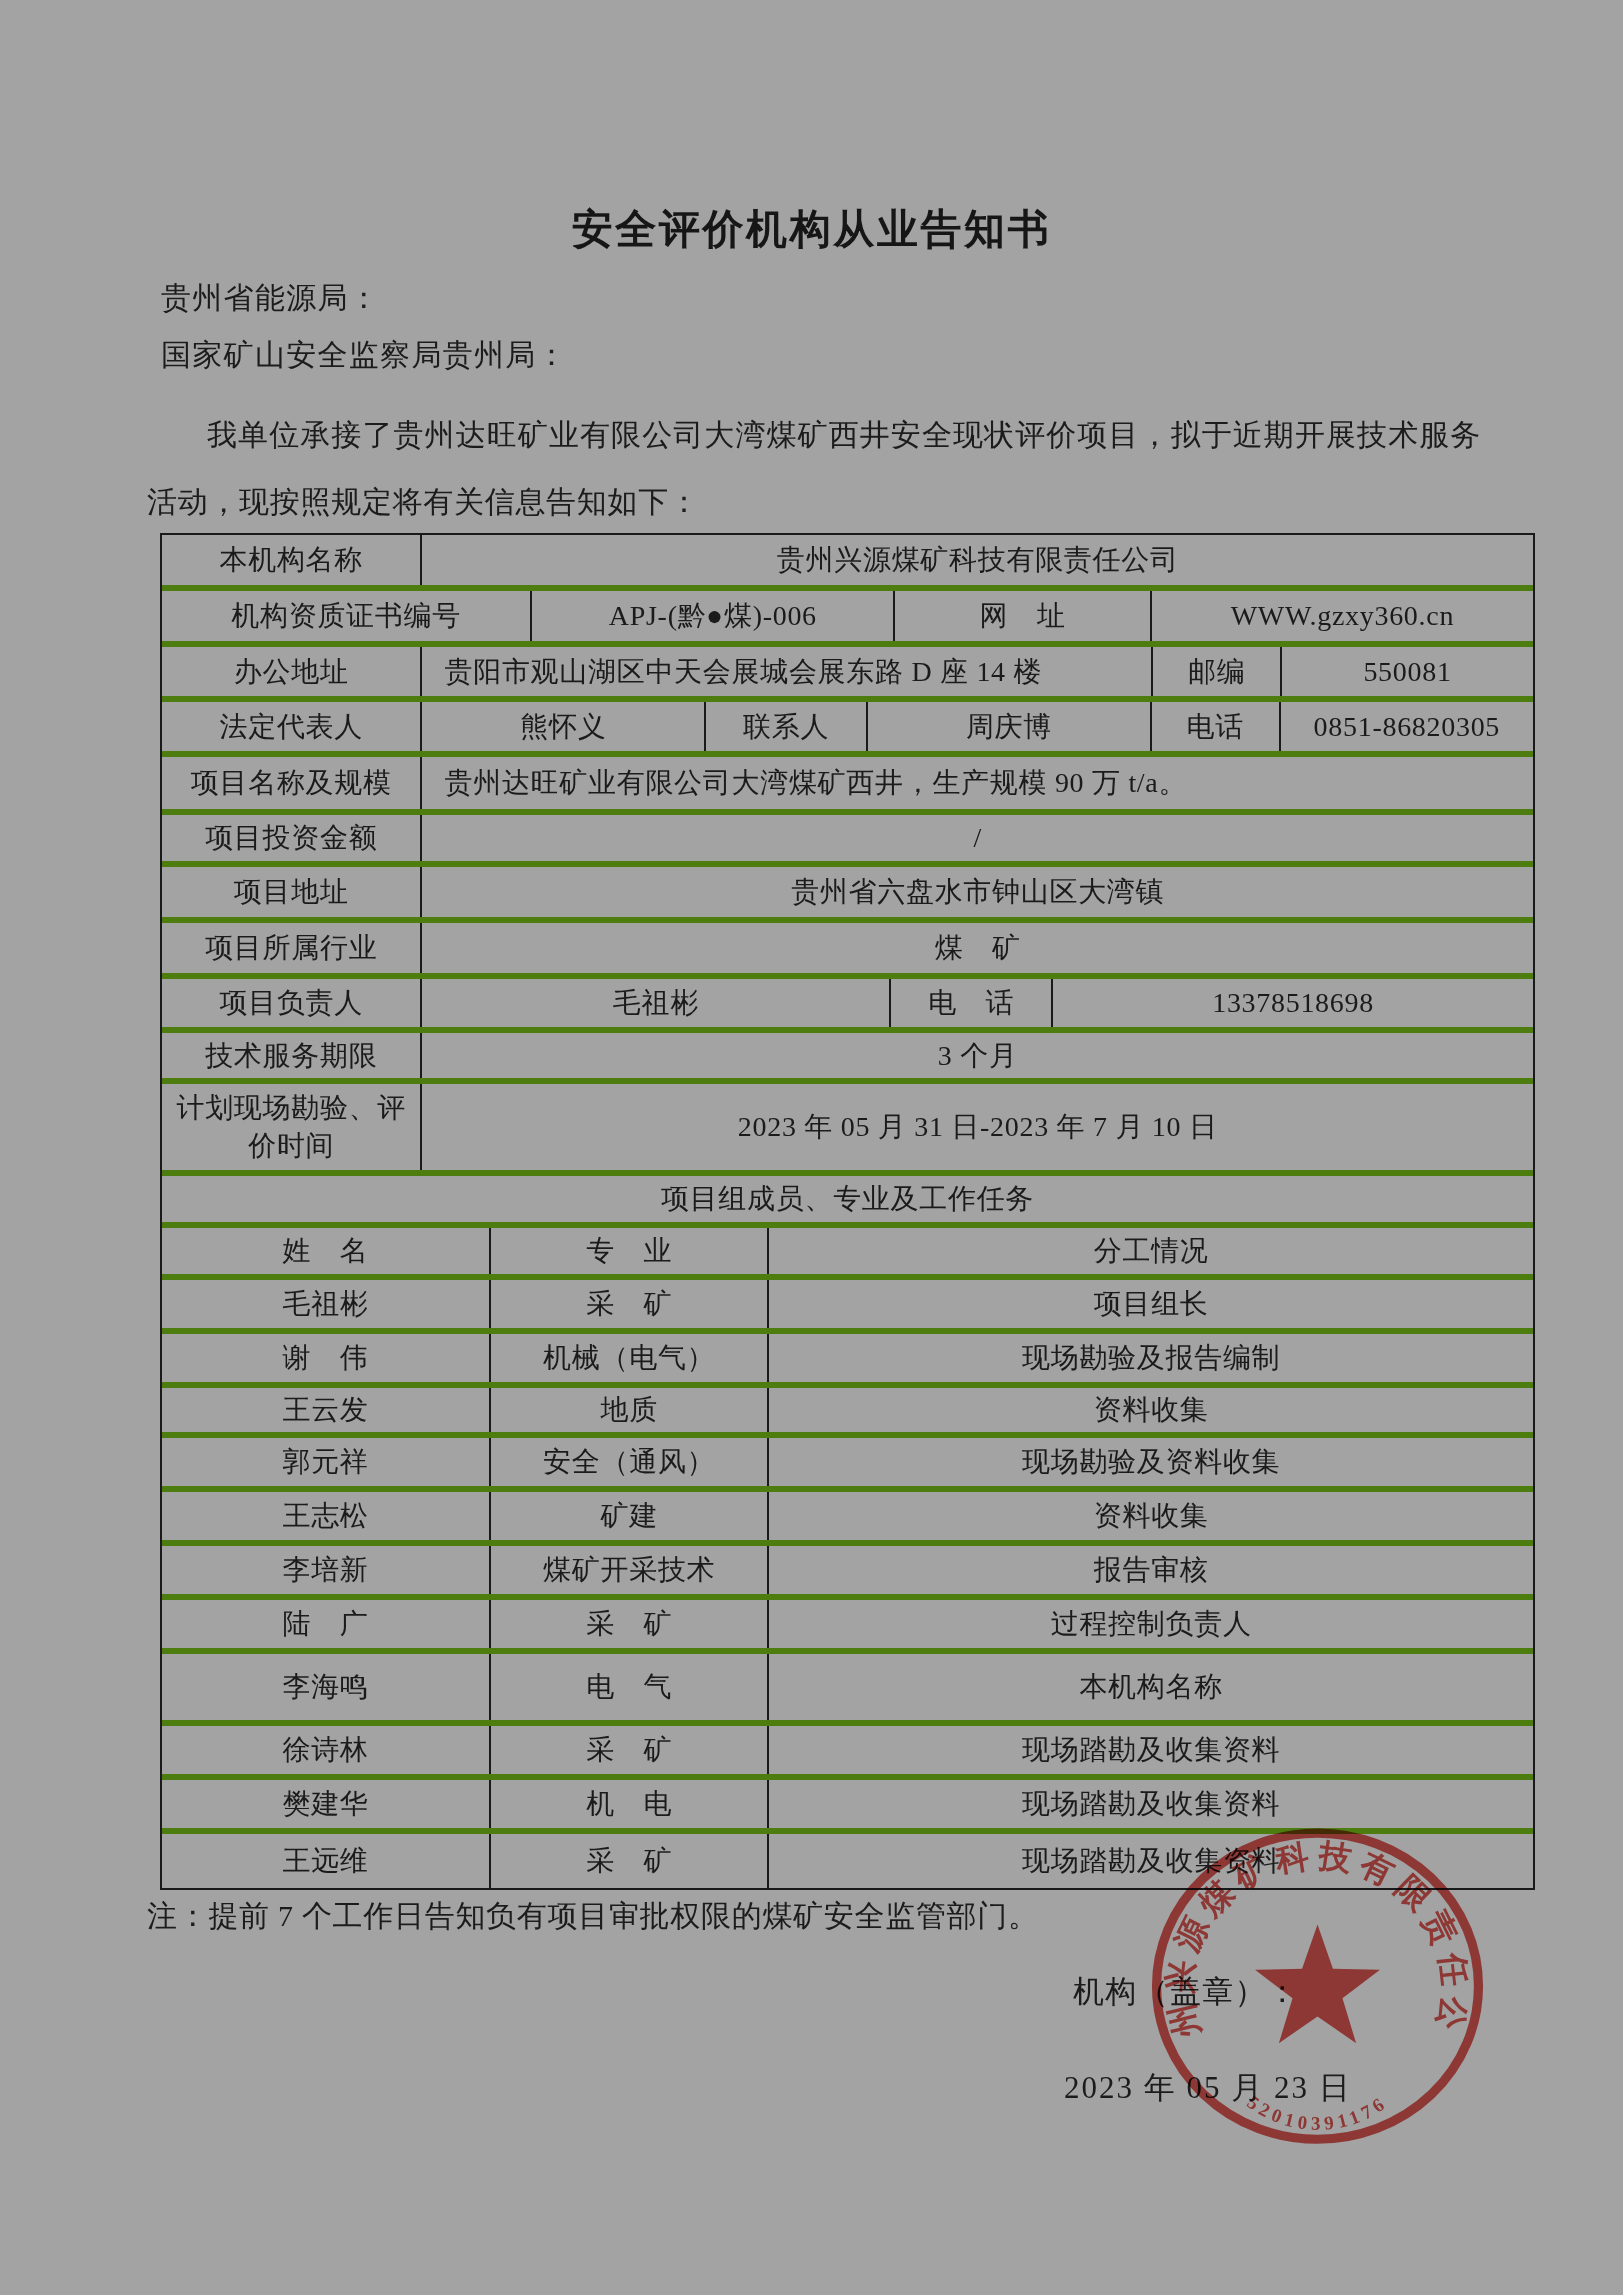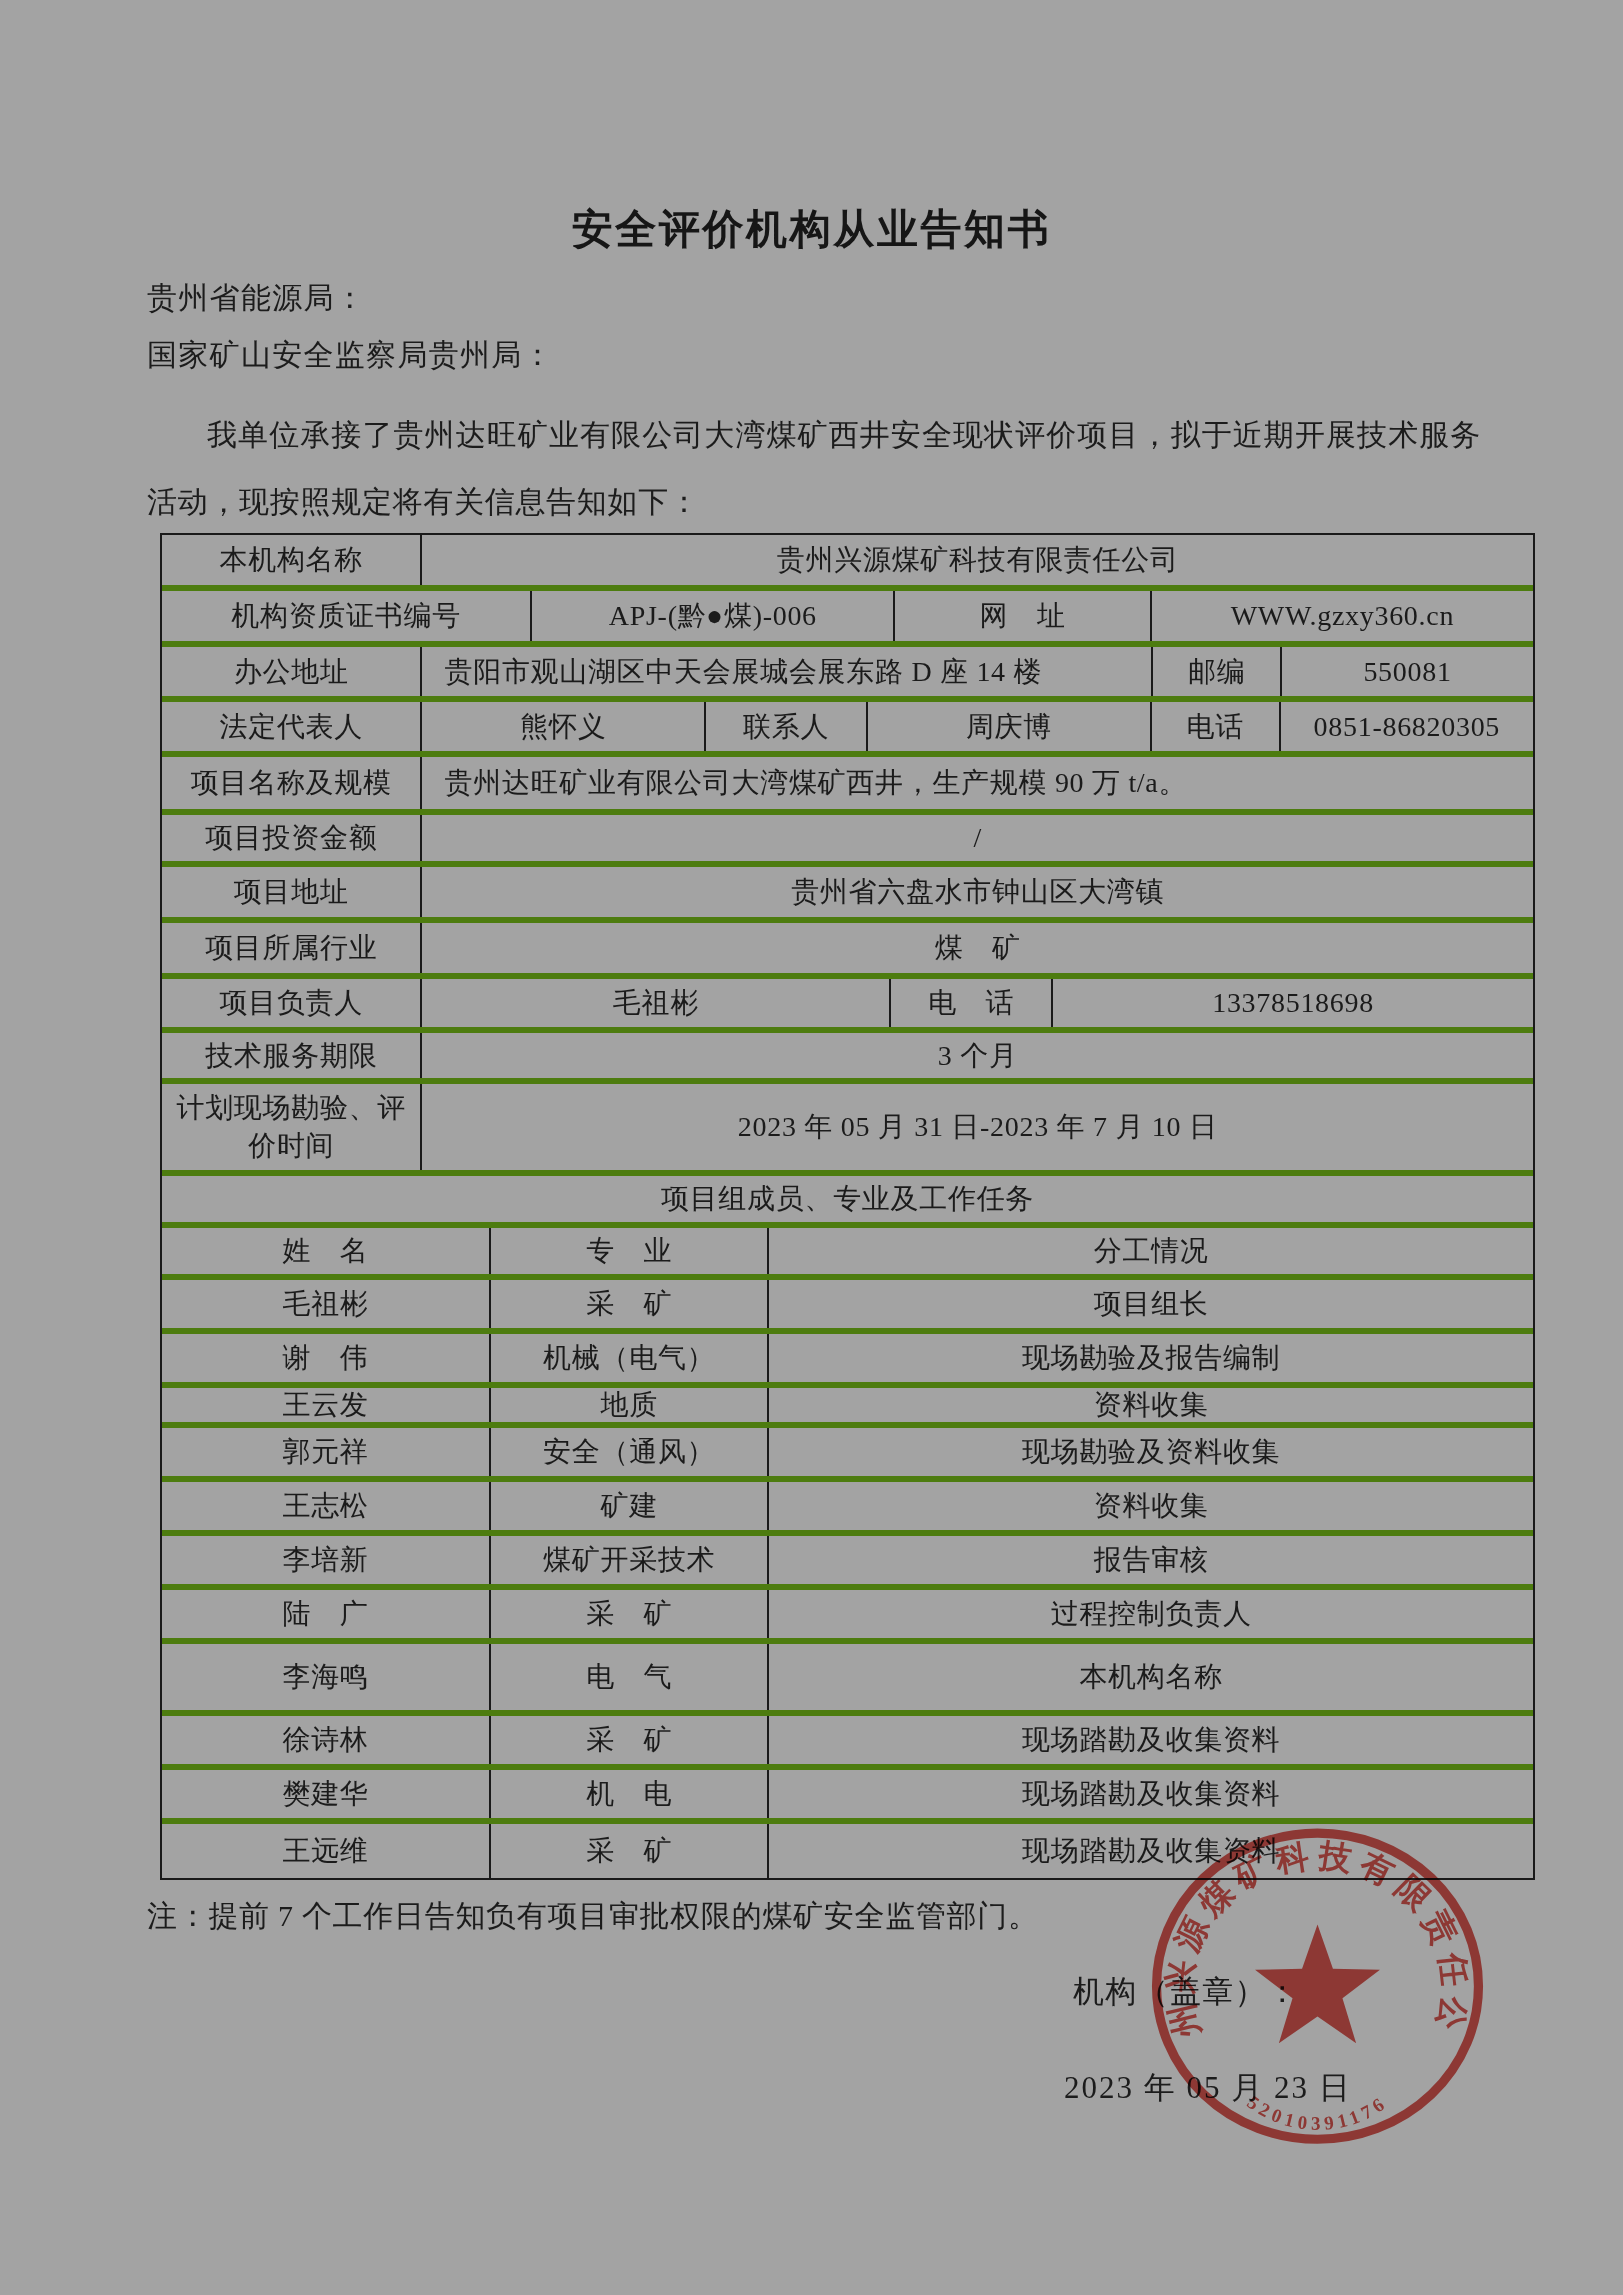--- a/index.html
+++ b/index.html
@@ -11,21 +11,21 @@
     position:relative;
     overflow:hidden;
   }
   .page{position:absolute;inset:0;background:#a3a3a3;}
   .doc-title{
     position:absolute;top:202px;left:0;right:0;
     text-align:center;font-size:41px;font-weight:bold;
     letter-spacing:2.6px;color:#161616;
   }
   .recipient{
-    position:absolute;left:147px;font-size:30px;color:#1c1c1c;letter-spacing:1.3px;
+    position:absolute;left:161px;font-size:30px;color:#1c1c1c;letter-spacing:1.3px;
   }
   .recipient.r0{top:278px;}
   .recipient.r1{top:335px;}
   .body-par{
     position:absolute;left:147px;top:401px;width:1334px;
     font-size:30px;line-height:67px;text-align:justify;
     text-indent:60px;letter-spacing:0.7px;margin:0;color:#1c1c1c;
   }
   
   .tbl{
@@ -146,21 +146,21 @@
       <div class="cell" style="width:20.3%">采　矿</div>
       <div class="cell" style="width:55.7%">项目组长</div>
     </div>
 
     <div class="row" style="height:54px">
       <div class="cell" style="width:24%">谢　伟</div>
       <div class="cell" style="width:20.3%">机械（电气）</div>
       <div class="cell" style="width:55.7%">现场勘验及报告编制</div>
     </div>
 
-    <div class="row" style="height:40px">
+    <div class="row" style="height:50px">
       <div class="cell" style="width:24%">王云发</div>
       <div class="cell" style="width:20.3%">地质</div>
       <div class="cell" style="width:55.7%">资料收集</div>
     </div>
 
     <div class="row" style="height:54px">
       <div class="cell" style="width:24%">郭元祥</div>
       <div class="cell" style="width:20.3%">安全（通风）</div>
       <div class="cell" style="width:55.7%">现场勘验及资料收集</div>
     </div>

